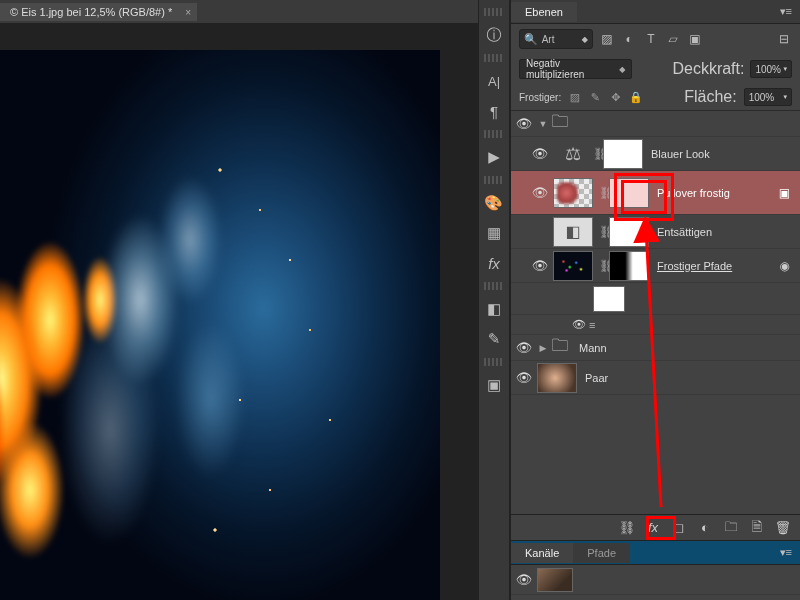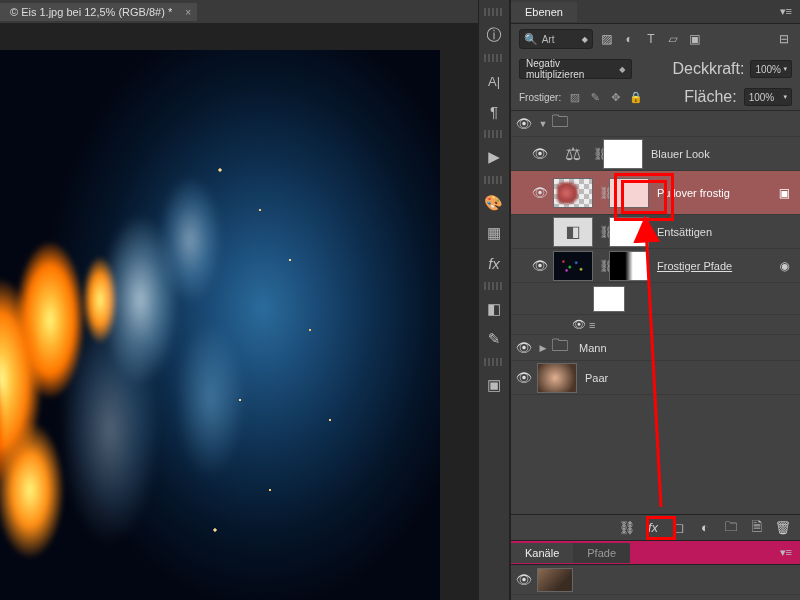--- a/index.html
+++ b/index.html
@@ -81,21 +81,21 @@
   .thumb.frosty::after { content:""; position:absolute; inset:3px; background:
     radial-gradient(circle 2px at 20% 30%,#f44,transparent),
     radial-gradient(circle 2px at 40% 55%,#4f4,transparent),
     radial-gradient(circle 2px at 60% 35%,#48f,transparent),
     radial-gradient(circle 2px at 75% 65%,#ff4,transparent),
     radial-gradient(circle 2px at 30% 70%,#f4f,transparent); }
   .mask.frostm { background: linear-gradient(90deg,#000 40%,#fff 60%); }
   .bottom-bar { height: 26px; border-top: 1px solid #222; display: flex; align-items: center; justify-content: flex-end; gap: 0; padding: 0 4px; background: #424242; position: relative; }
   .bottom-bar .bi { width: 26px; height: 20px; display: flex; align-items: center; justify-content: center; color: #ccc; font-size: 13px; }
   .channels { height: 60px; background: #424242; border-top: 1px solid #222; }
-  .channels .panel-head { background: #be185d; }
+  .channels .panel-head { background: #0c4a6e; }
   .red-outline { position: absolute; border: 3px solid #f00; pointer-events: none; }
   .arrow-svg { position: absolute; pointer-events: none; }
 </style>
 </head>
 <body>
 
 <div class="app">
   <div class="canvas-wrap">
     <div class="tabbar">
       <div class="tab">

